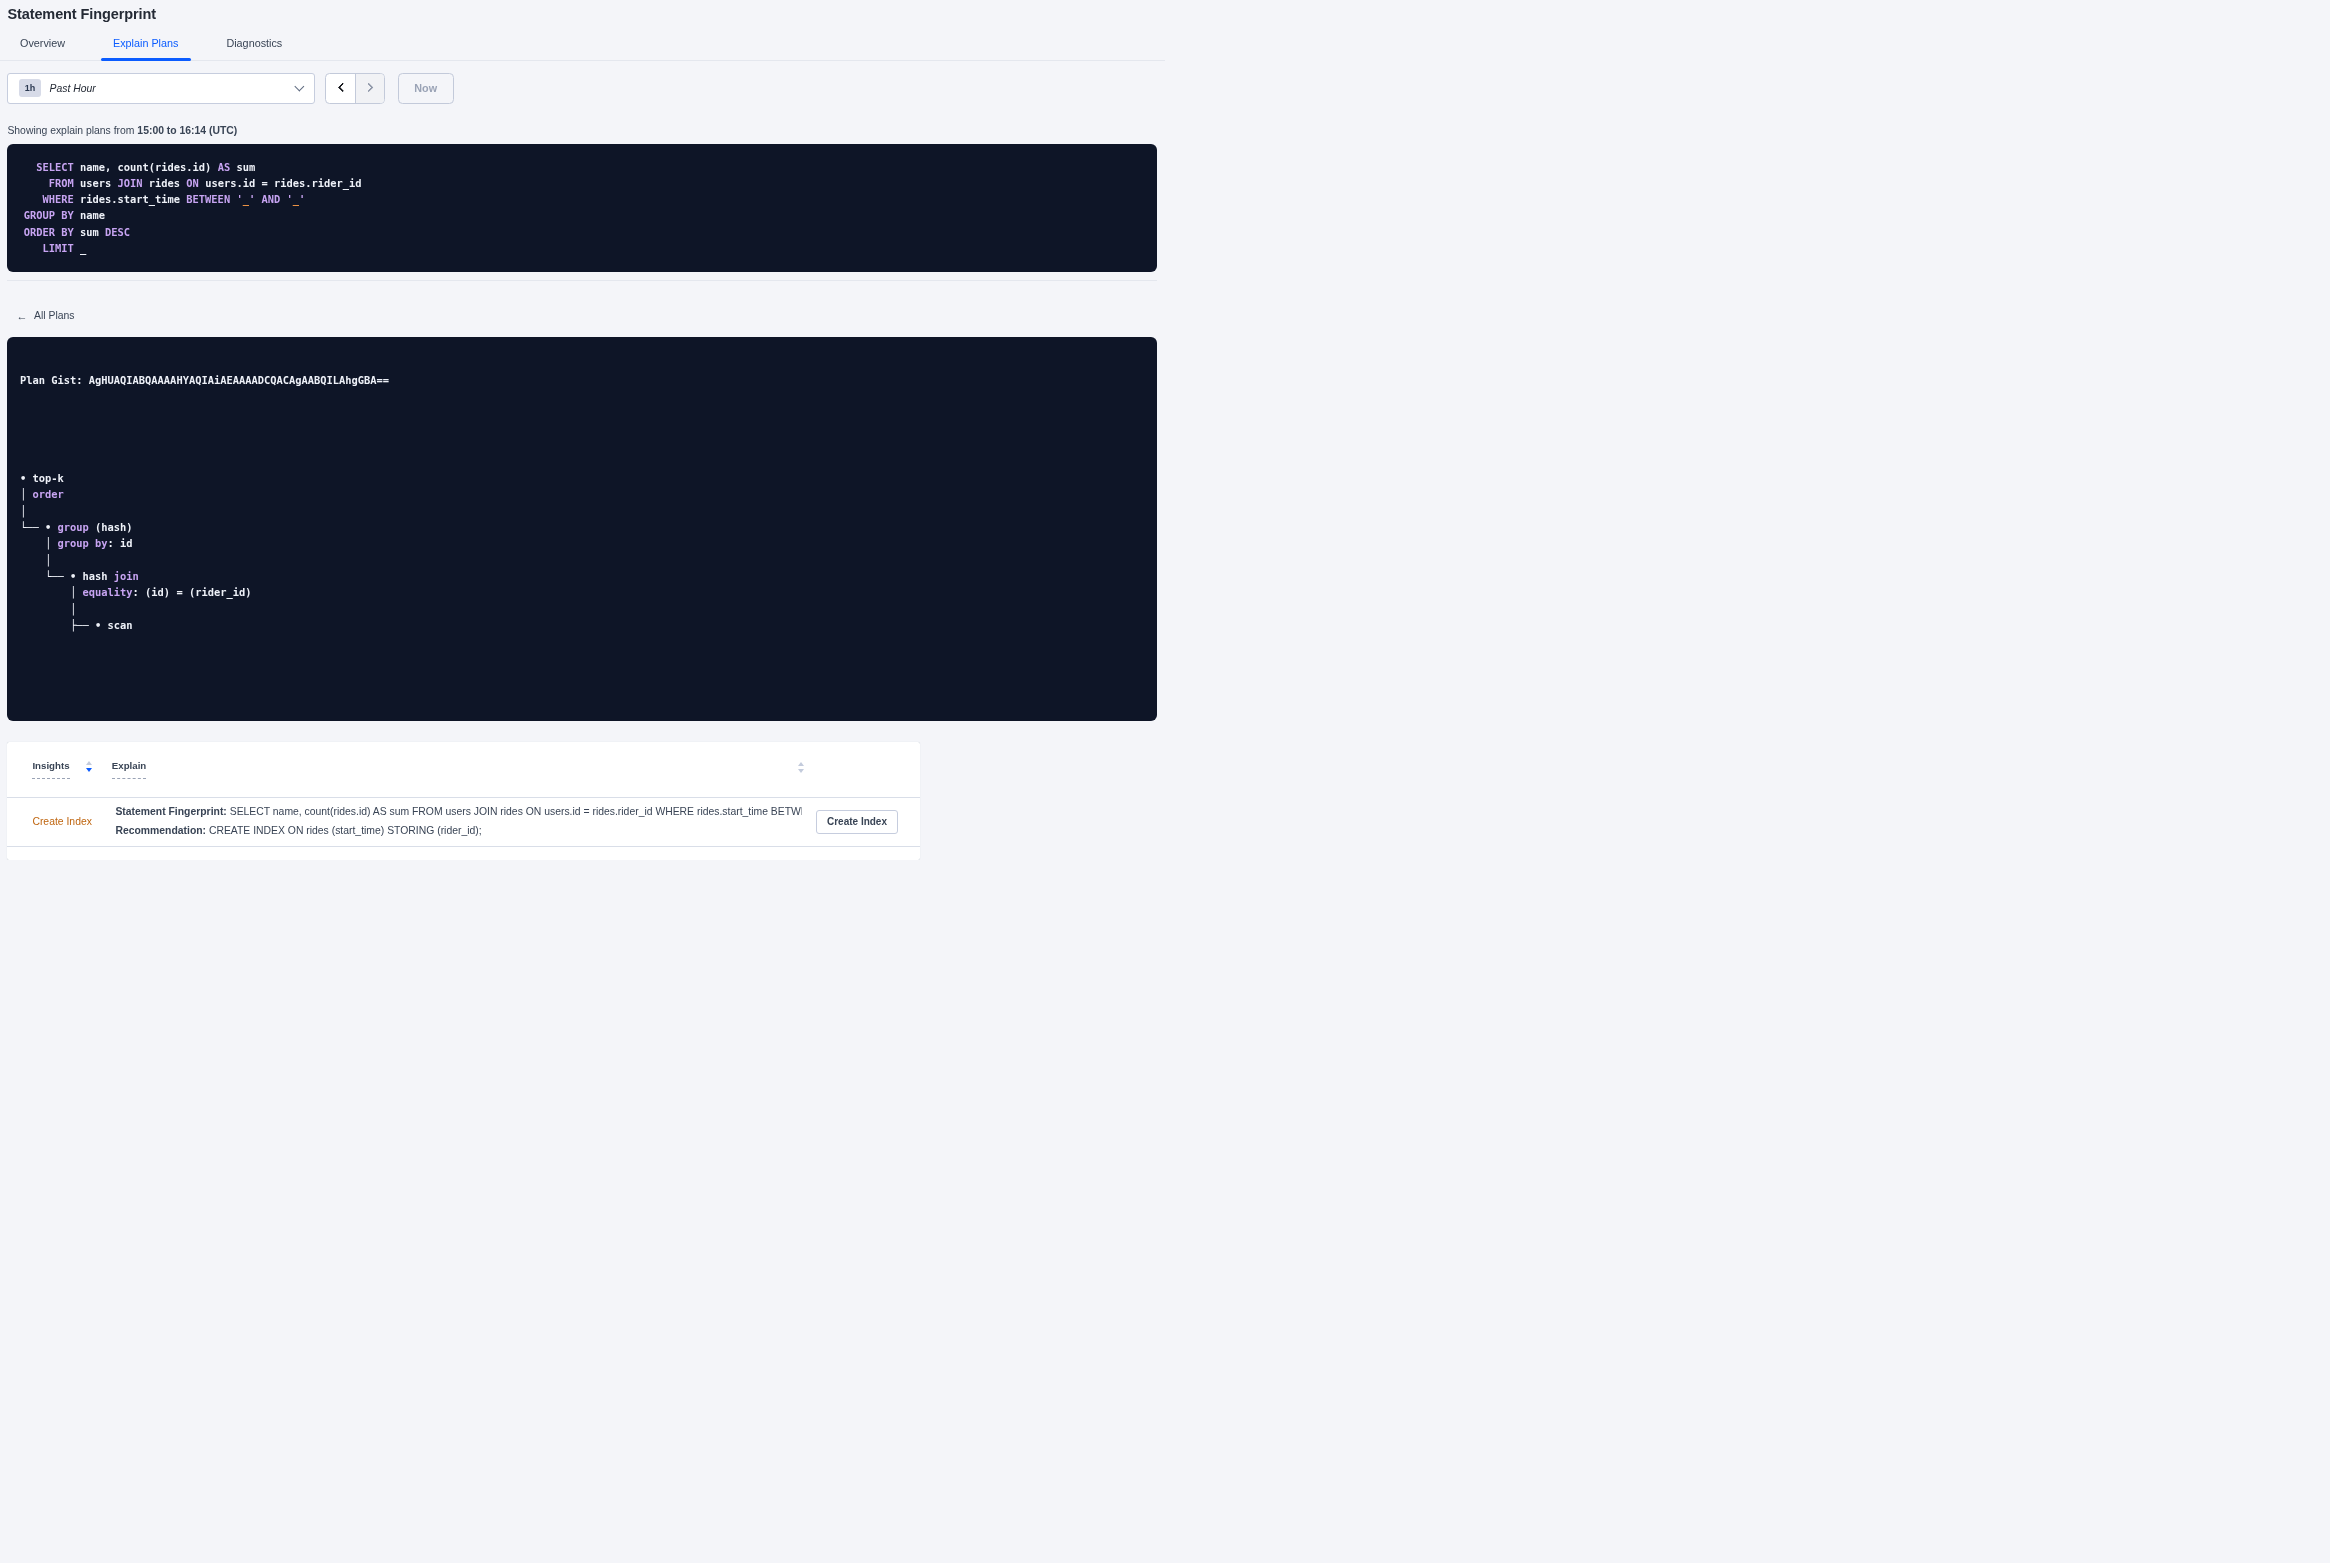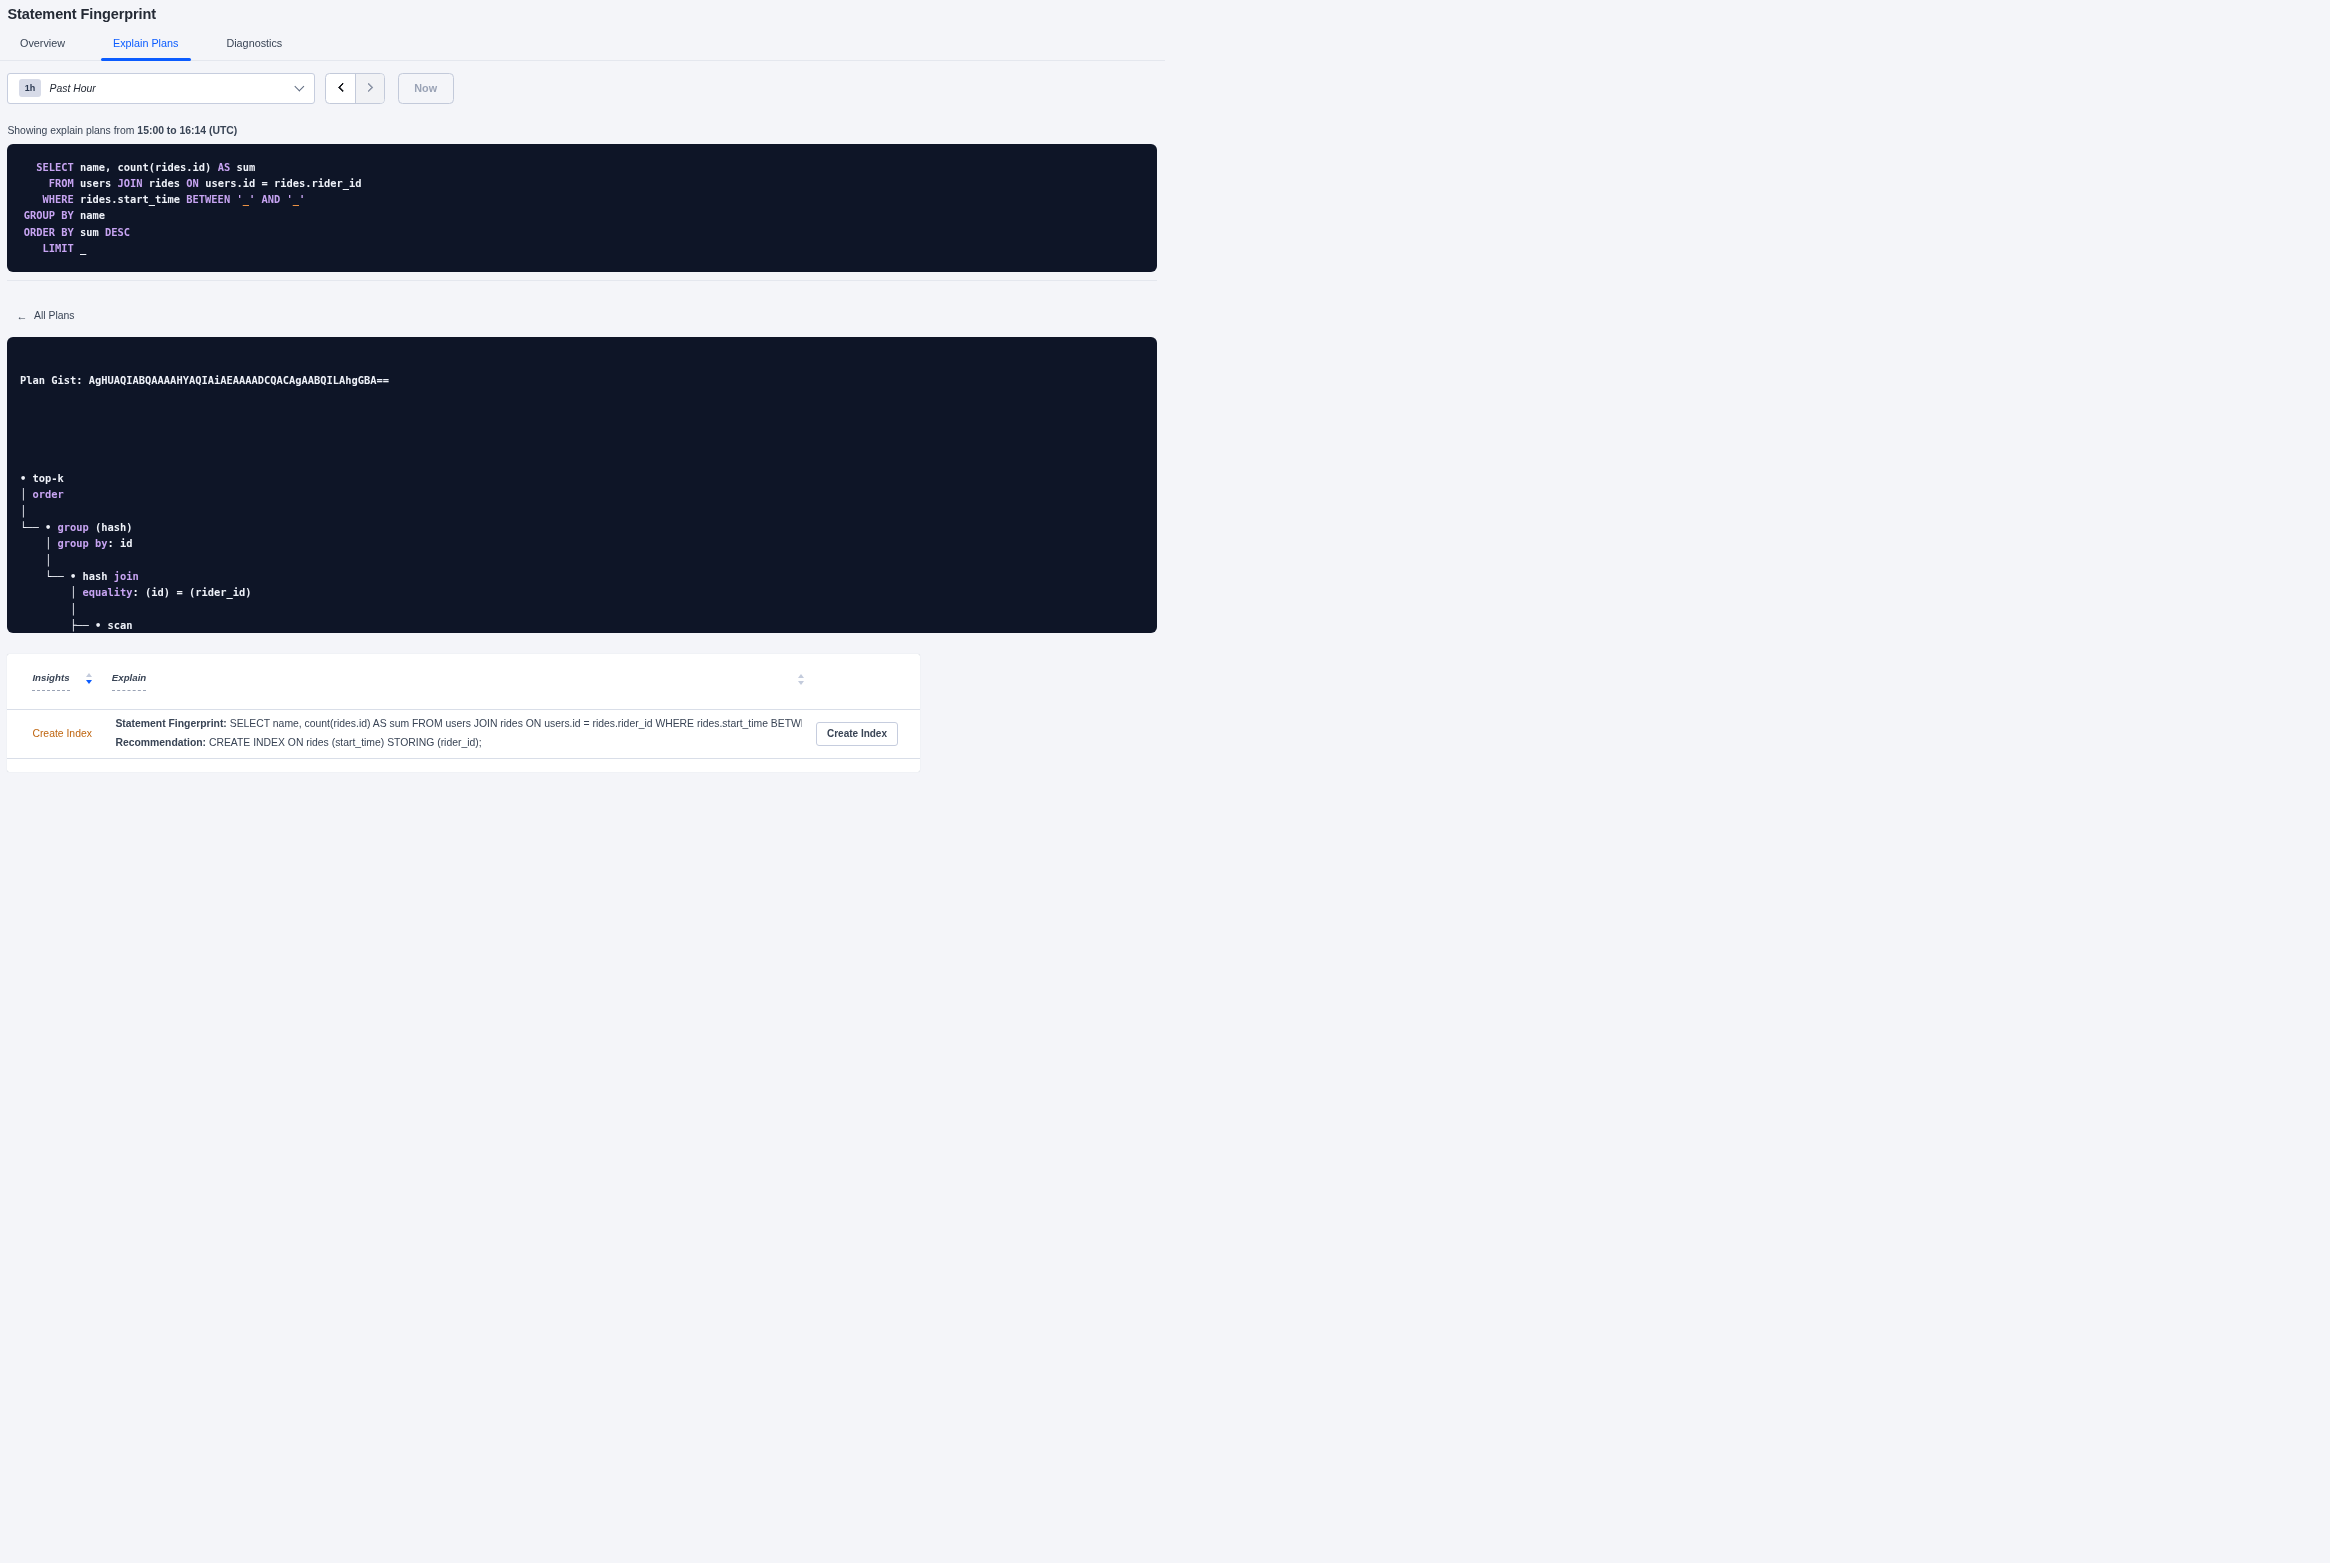--- a/index.html
+++ b/index.html
@@ -96,29 +96,29 @@
   .seg-id{color:var(--code-text);}
   .seg-ph{color:var(--code-placeholder);}
   .sql-divider{height:0.7px;background:var(--border-light);margin-top:8.2px;}
   
   .all-plans{
     margin:30px 0 0 9px;display:inline-flex;align-items:center;gap:6.7px;
     font-size:10.4px;color:var(--text-main);cursor:pointer;
   }
   .back-arrow{font-size:11px;line-height:10.4px;}
   
-  .plan-box{margin-top:14px;height:296px;padding:19.3px 15px 0 12.6px;}
+  .plan-box{margin-top:14px;height:384px;padding:19.3px 15px 0 12.6px;}
   .plan-gist{font-weight:700;}
   .plan-blank{height:16.3px;}
   
   .card{
     margin-top:21.5px;width:913px;background:#fff;border-radius:2.2px;
     box-shadow:0 0 0.7px rgba(67,90,111,.4);padding-bottom:12.6px;
   }
-  .thead{display:flex;align-items:flex-start;padding:18px 0 0 25px;position:relative;font-style:italic;}
+  .thead{display:flex;align-items:flex-start;padding:18px 0 0 25px;position:relative;}
   .th{font-size:9.7px;font-weight:700;color:var(--text-main);cursor:pointer;}
   .th-label{display:inline-block;border-bottom:0.7px dashed #9aa3b5;padding-bottom:6px;line-height:10.4px;}
   .sorts{display:flex;flex-direction:column;gap:3px;margin:0.7px 0 0 16.3px;cursor:pointer;}
   .tri{width:0;height:0;border-left:3.3px solid transparent;border-right:3.3px solid transparent;}
   .tri-up{border-bottom:4.5px solid #c3cbdc;}
   .tri-down{border-top:4.5px solid var(--accent-blue);}
   .tri-down.gray{border-top:4.5px solid #c3cbdc;}
   .th-details{margin-left:20px;}
   .sorts.right{position:absolute;right:116px;top:19.3px;margin:0;}
   .thead-divider{height:0.7px;background:var(--divider);margin-top:18.6px;}

